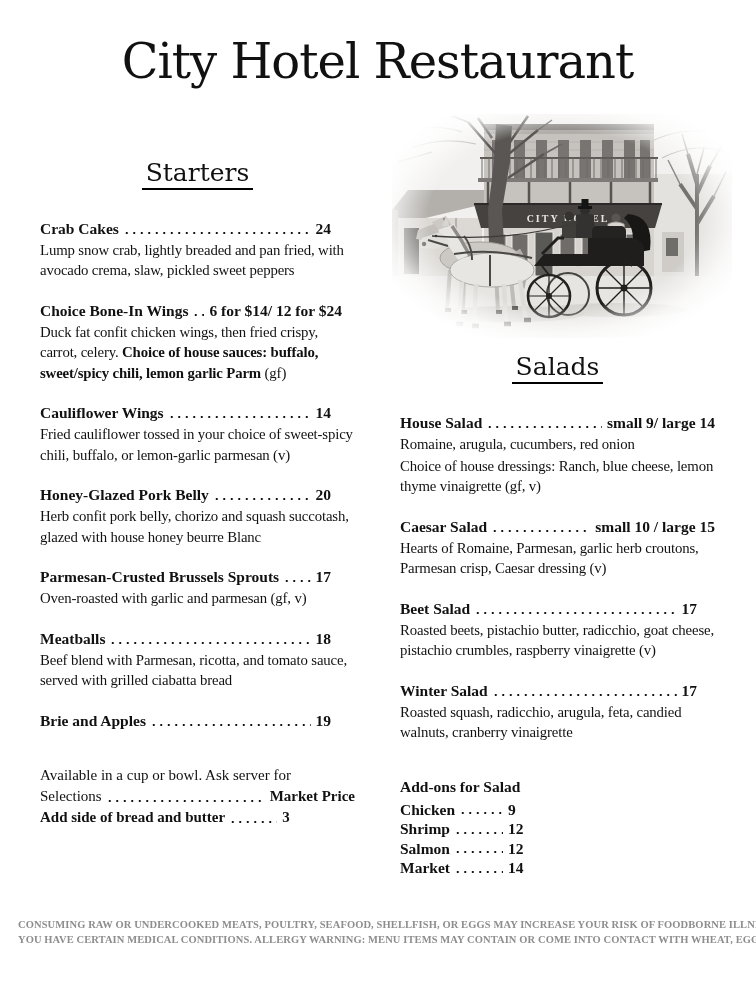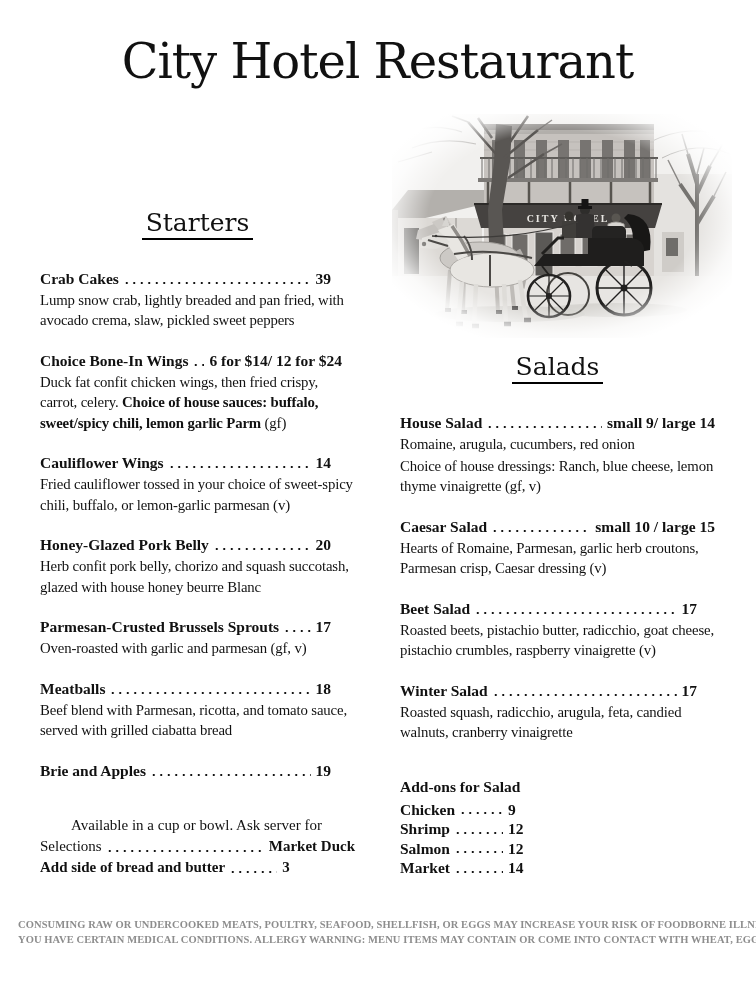--- a/index.html
+++ b/index.html
@@ -17,21 +17,21 @@
   .title {
     font-family: "DejaVu Serif", serif;
     font-weight: normal;
     font-size: 48px;
     letter-spacing: -1px;
     text-align: center;
     margin: 8px 0 19px;
     line-height: 1.15;
   }
 
-  .columns { display: flex; gap: 45px; align-items: flex-end; margin-top: 14px; }
+  .columns { display: flex; gap: 45px; align-items: center; margin-top: 14px; }
   .col { width: 315px; flex: none; }
 
   .heading {
     text-align: center;
     font-family: "DejaVu Serif", serif;
     font-size: 25px;
     font-weight: normal;
     margin: 0 0 28px;
   }
   .heading .hd { display: inline-block; border-bottom: 2px solid #000; padding: 0 4px 1px; }
@@ -49,21 +49,21 @@
     background-image: radial-gradient(circle, #141414 1.2px, rgba(0,0,0,0) 1.5px);
     background-size: 7.5px 4px; background-repeat: repeat-x; background-position: left center;
   }
   .leader.short { flex: 0 0 48px; }
   .col-right .item-price.num { margin-right: 18px; }
   .item-desc { font-size: 14.8px; line-height: 20.5px; letter-spacing: -0.15px; margin-top: 1px; }
   .item-desc .b { font-weight: bold; }
 
   .soup { margin-top: 34px; }
   .soup .heading { margin-bottom: 22px; }
-  .soup-line { font-size: 15px; line-height: 21px; margin-left: 31px; }
+  .soup-line { font-size: 15px; line-height: 21px; }
   .soup-row { display: flex; align-items: flex-end; font-size: 15px; line-height: 21px; }
   .soup-row .bold { font-weight: bold; white-space: nowrap; }
   .bread-row { font-weight: bold; }
 
   .photo-wrap { width: 340px; height: 224px; margin: 6px 0 14px -8px; }
   .photo-wrap svg { display: block; }
 
   .addons { margin-top: 34px; font-size: 15.5px; }
   .addons-heading { font-weight: bold; margin-bottom: 3px; line-height: 20px; }
   .addon-row { display: flex; align-items: flex-end; width: 130px; font-weight: bold; line-height: 19.5px; }
@@ -90,21 +90,21 @@
     <div class="col col-left">
 
       <div class="heading">
         <span class="hd">Starters</span>
       </div>
 
       <div class="menu-item">
         <div class="item-line">
           <span class="item-name">Crab Cakes</span>
           <span class="leader"></span>
-          <span class="item-price">39</span>
+          <span class="item-price">24</span>
         </div>
         <div class="item-desc">Lump snow crab, lightly breaded and pan fried, with avocado crema, slaw, pickled sweet peppers</div>
       </div>
 
       <div class="menu-item">
         <div class="item-line">
           <span class="item-name">Choice Bone-In Wings</span>
           <span class="leader"></span>
           <span class="item-price">6 for $14/ 12 for $24</span>
         </div>
@@ -153,21 +153,21 @@
           <span class="leader"></span>
           <span class="item-price">19</span>
         </div>
       </div>
 
       <div class="soup">
         <div class="soup-line">Available in a cup or bowl. Ask server for</div>
         <div class="soup-row">
           <span>Selections</span>
           <span class="leader"></span>
-          <span class="bold">Market Duck</span>
+          <span class="bold">Market Price</span>
         </div>
         <div class="soup-row bread-row">
           <span>Add side of bread and butter</span>
           <span class="leader short"></span>
           <span>3</span>
         </div>
       </div>
     </div>
 
     <div class="col col-right">

